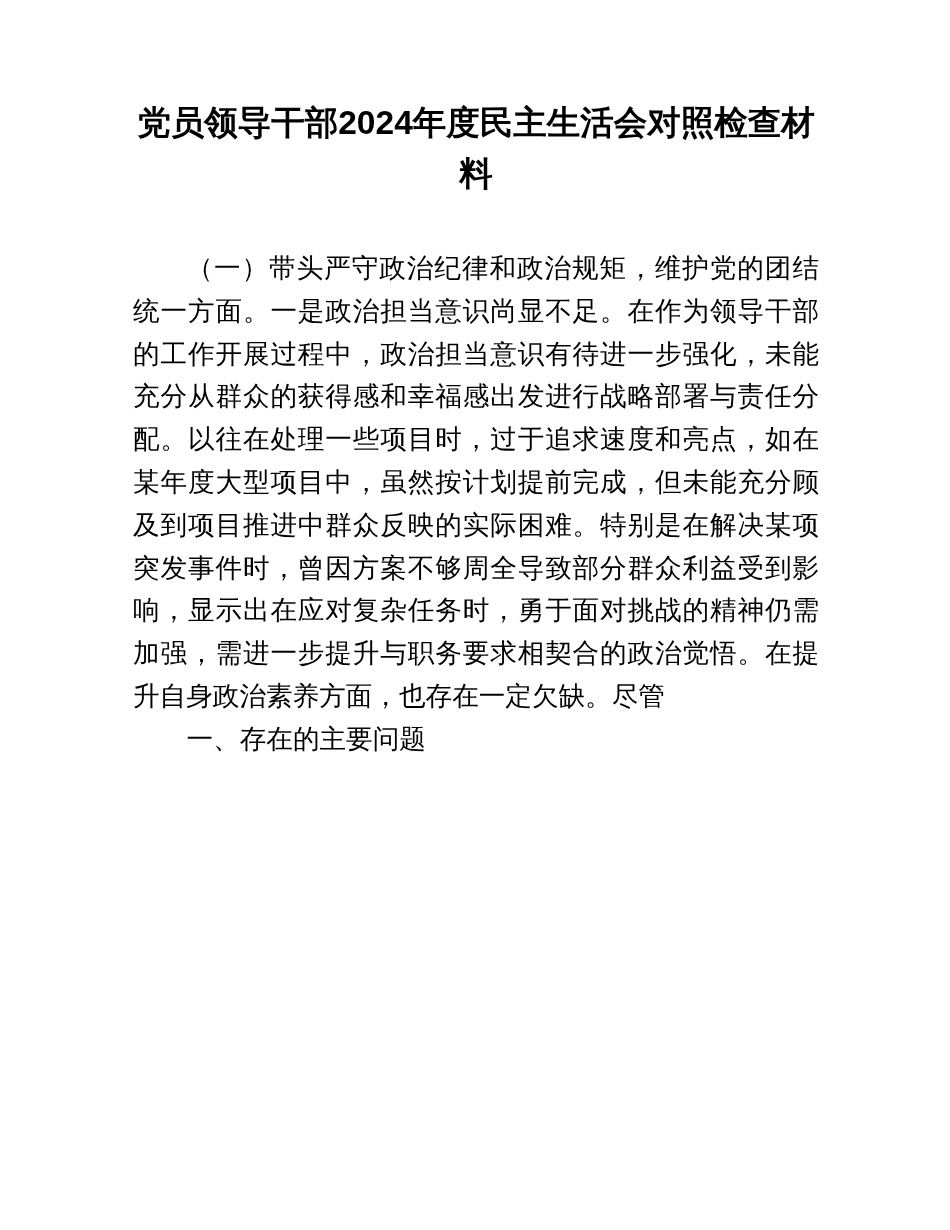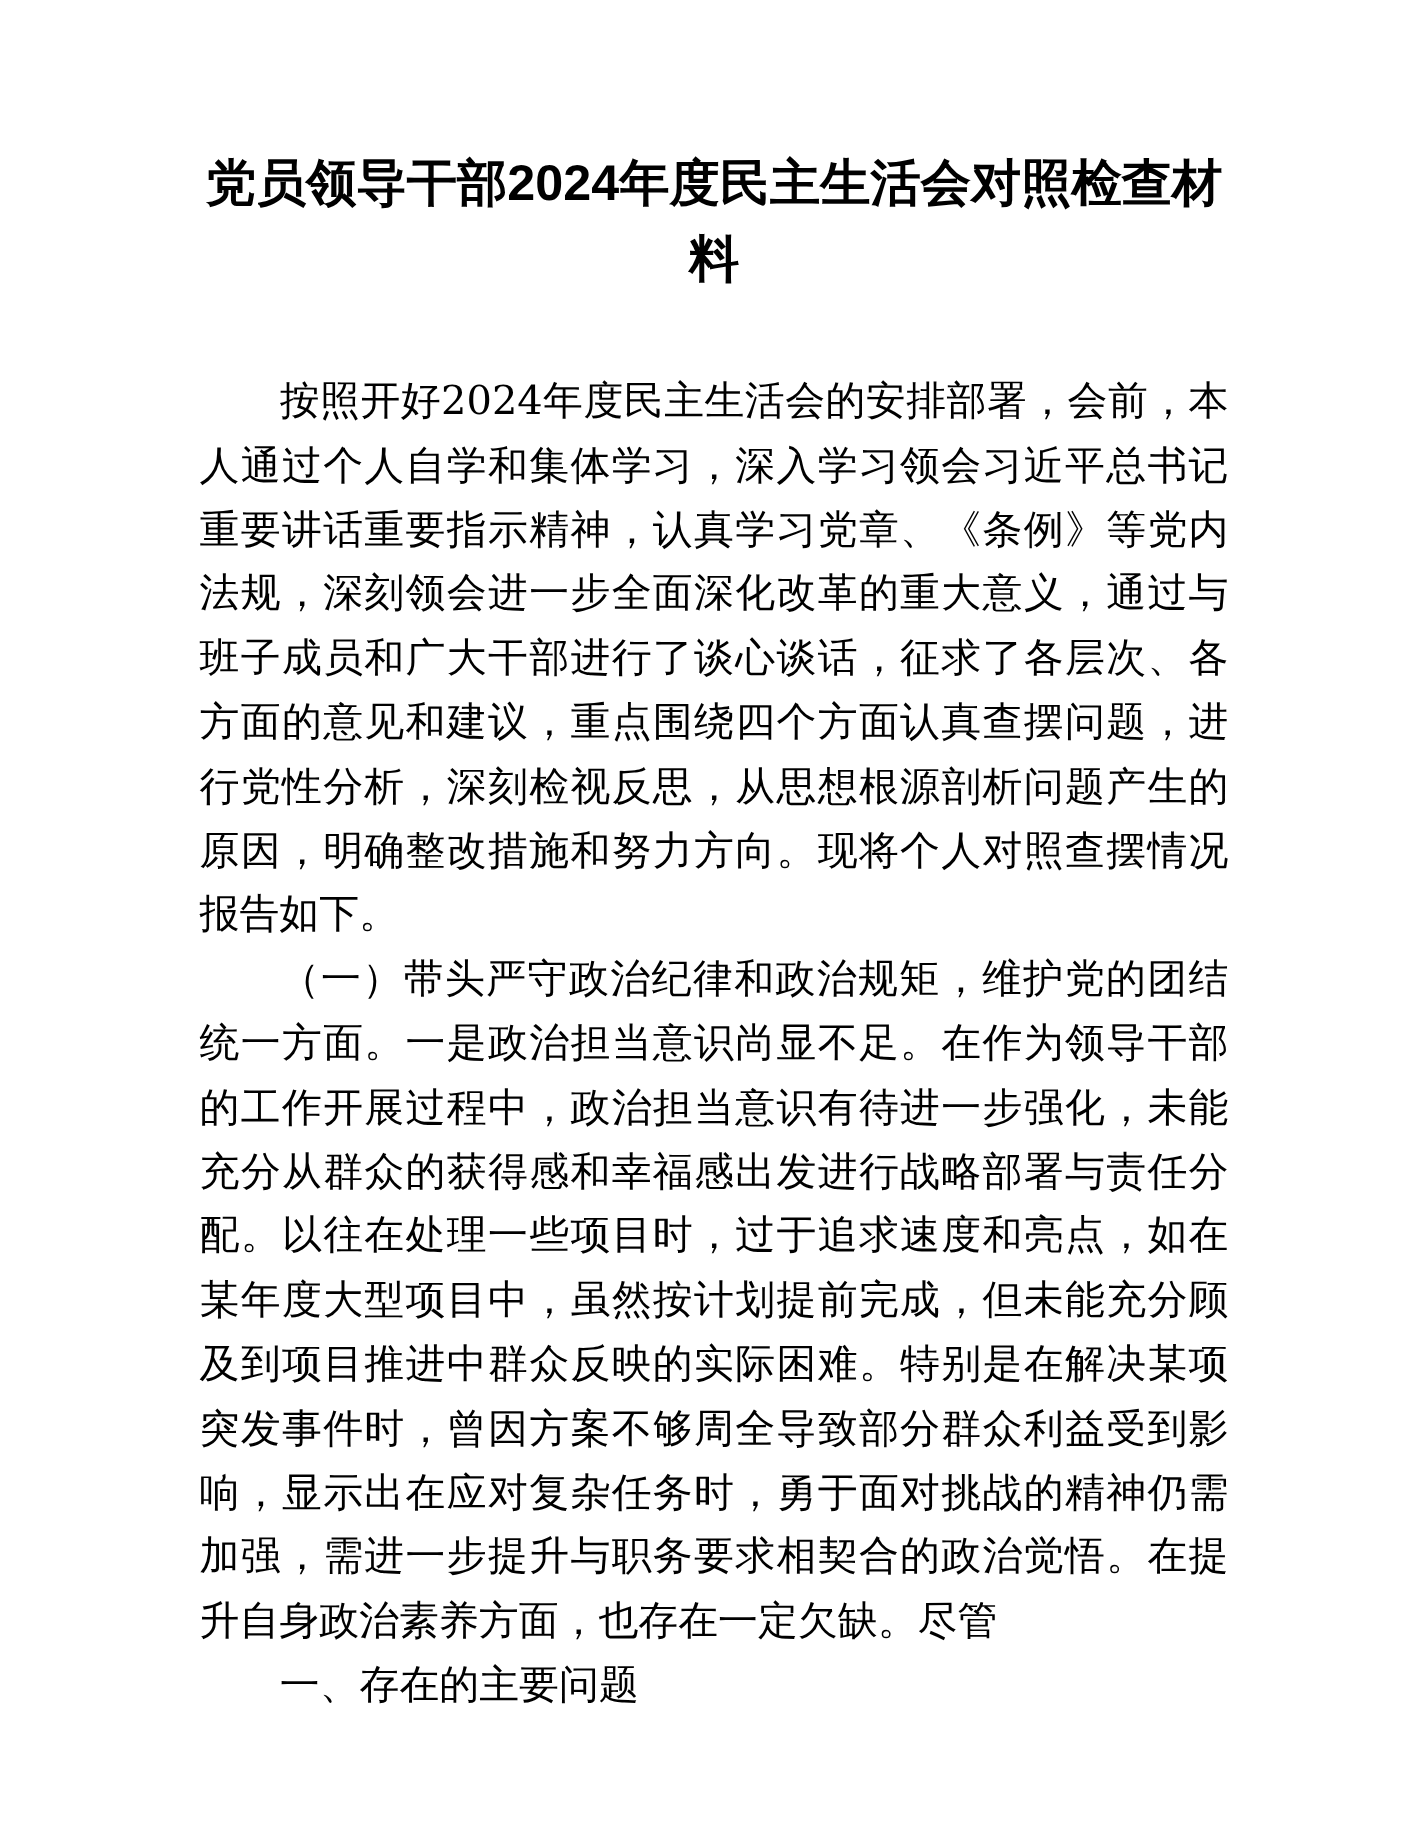--- a/index.html
+++ b/index.html
@@ -73,21 +73,20 @@
 </head>
 <body>
 
 <div class="page">
   <div class="content">
 
     <h1 class="doc-title">党员领导干部2024年度民主生活会对照检查材料</h1>
 
     <div class="body-block">
 
-      <p class="para indent">按照开好2024年度民主生活会的安排部署，会前，本人通过个人自学和集体学习，深入学习领会习近平总书记重要讲话重要指示精神，认真学习党章、《条例》等党内法规，深刻领会进一步全面深化改革的重大意义，通过与班子成员和广大干部进行了谈心谈话，征求了各层次、各方面的意见和建议，重点围绕四个方面认真查摆问题，进行党性分析，深刻检视反思，从思想根源剖析问题产生的原因，明确整改措施和努力方向。现将个人对照查摆情况报告如下。</p>
 
       <p class="para indent">（一）带头严守政治纪律和政治规矩，维护党的团结统一方面。一是政治担当意识尚显不足。在作为领导干部的工作开展过程中，政治担当意识有待进一步强化，未能充分从群众的获得感和幸福感出发进行战略部署与责任分配。以往在处理一些项目时，过于追求速度和亮点，如在某年度大型项目中，虽然按计划提前完成，但未能充分顾及到项目推进中群众反映的实际困难。特别是在解决某项突发事件时，曾因方案不够周全导致部分群众利益受到影响，显示出在应对复杂任务时，勇于面对挑战的精神仍需加强，需进一步提升与职务要求相契合的政治觉悟。在提升自身政治素养方面，也存在一定欠缺。尽管</p>
 
       <p class="para heading">一、存在的主要问题</p>
 
     </div>
   </div>
 </div>
 
 </body></html>

